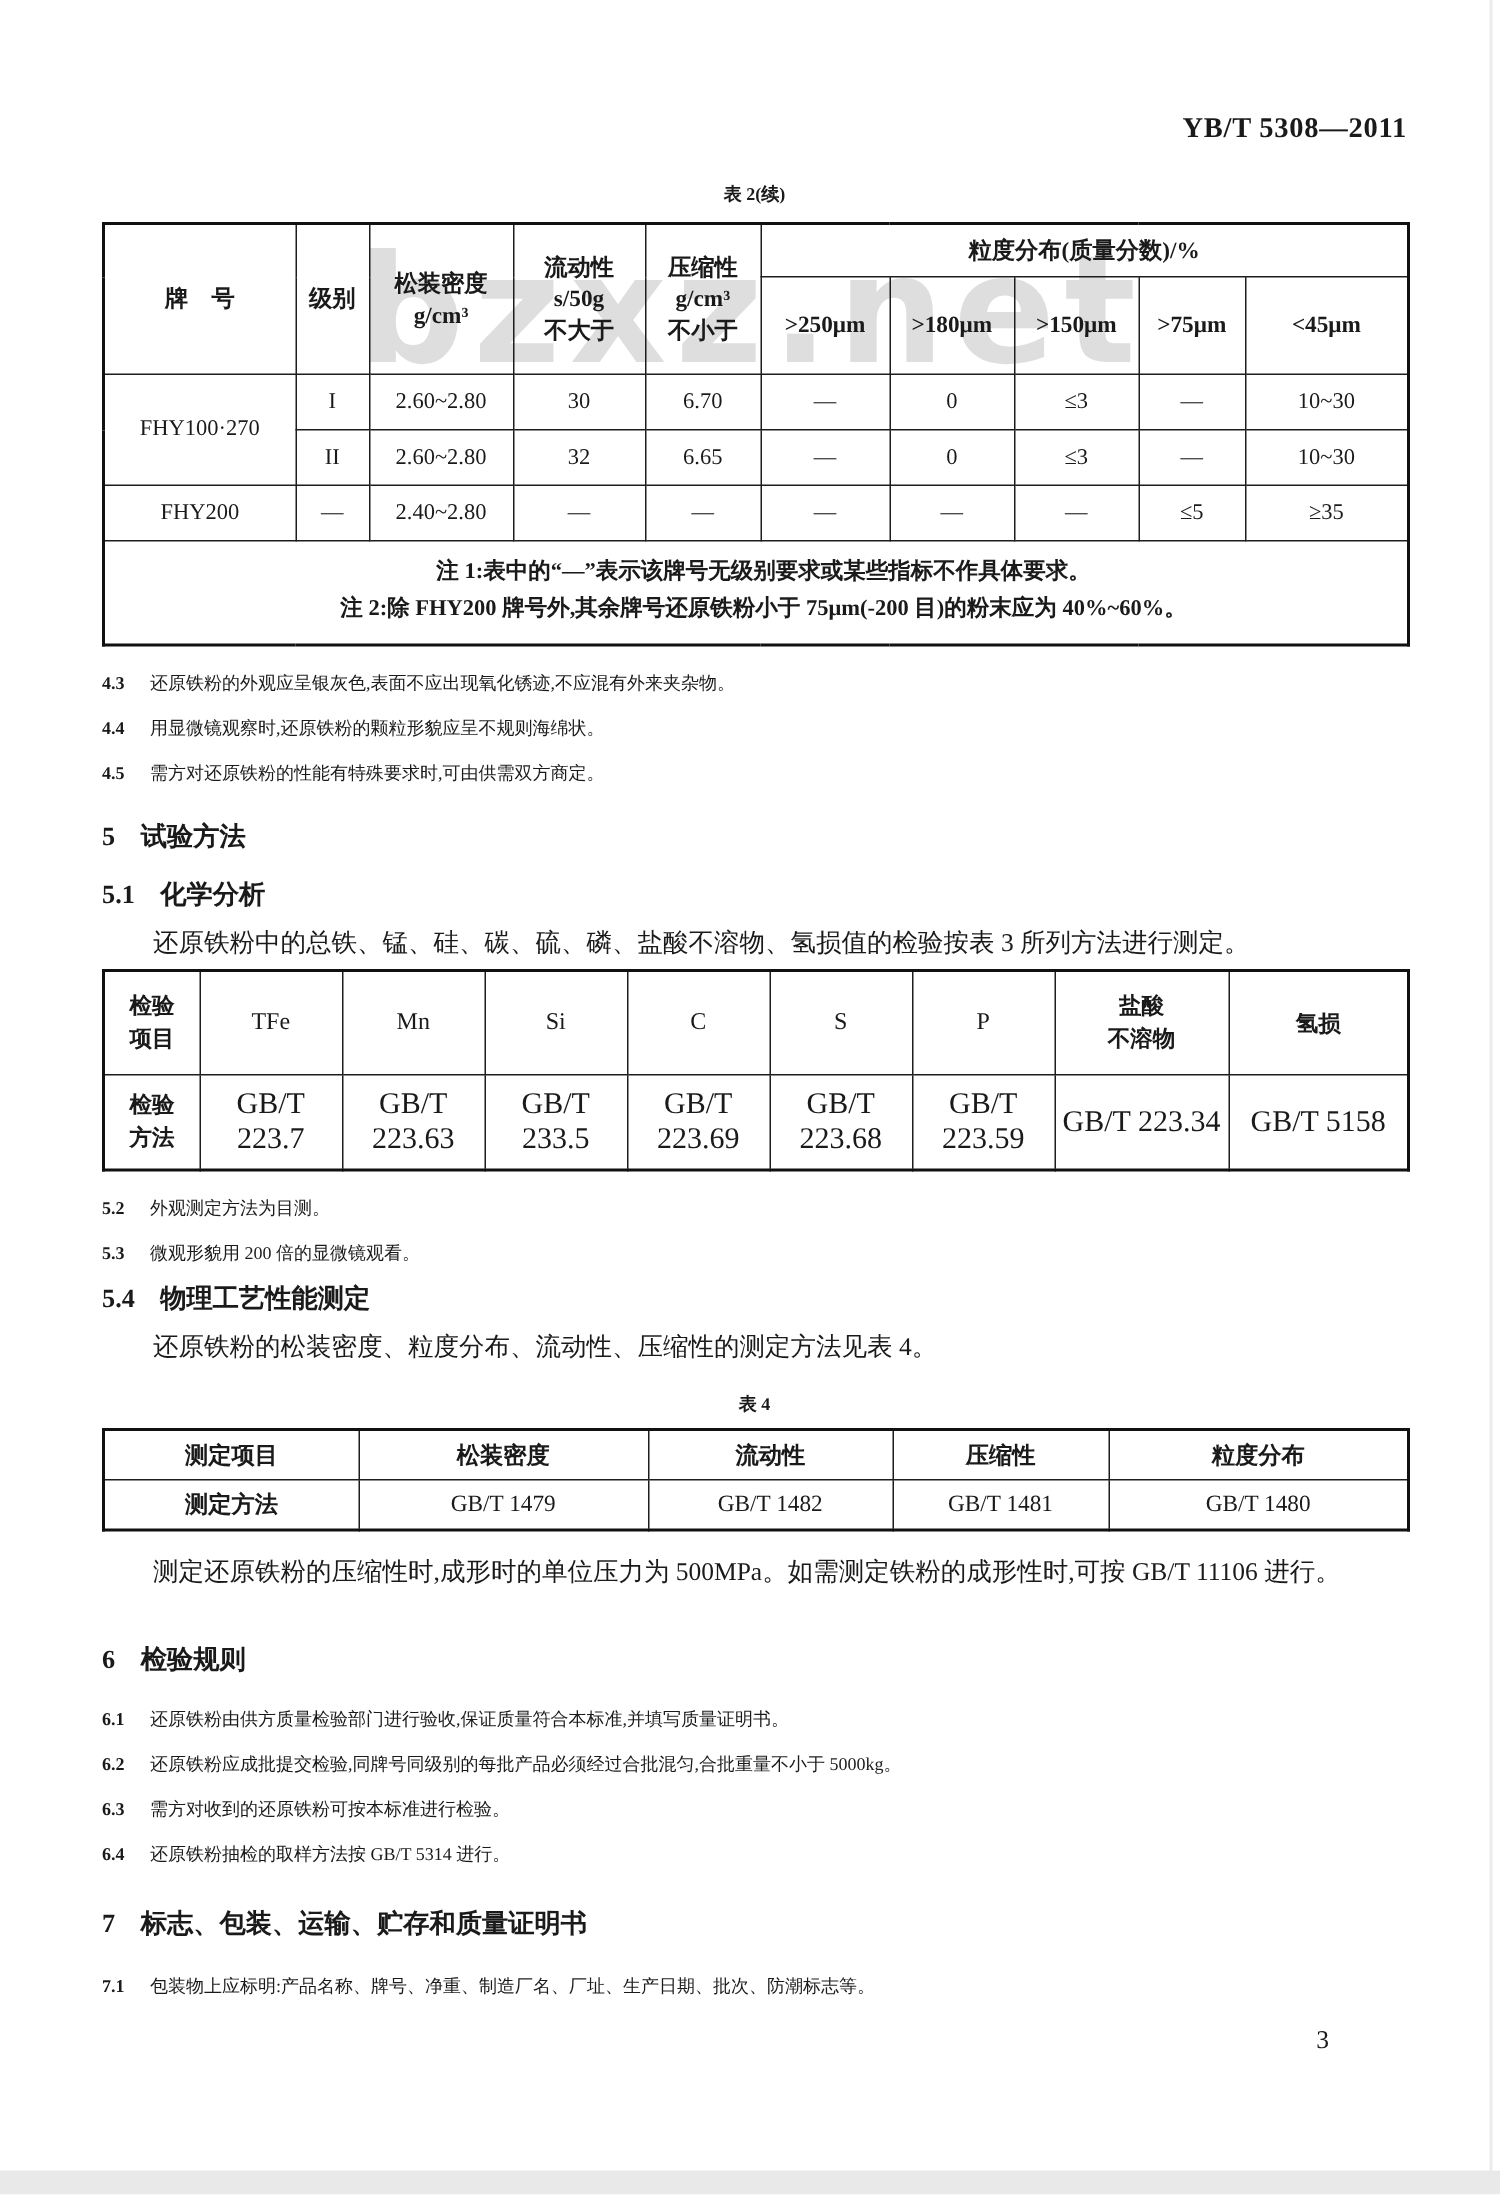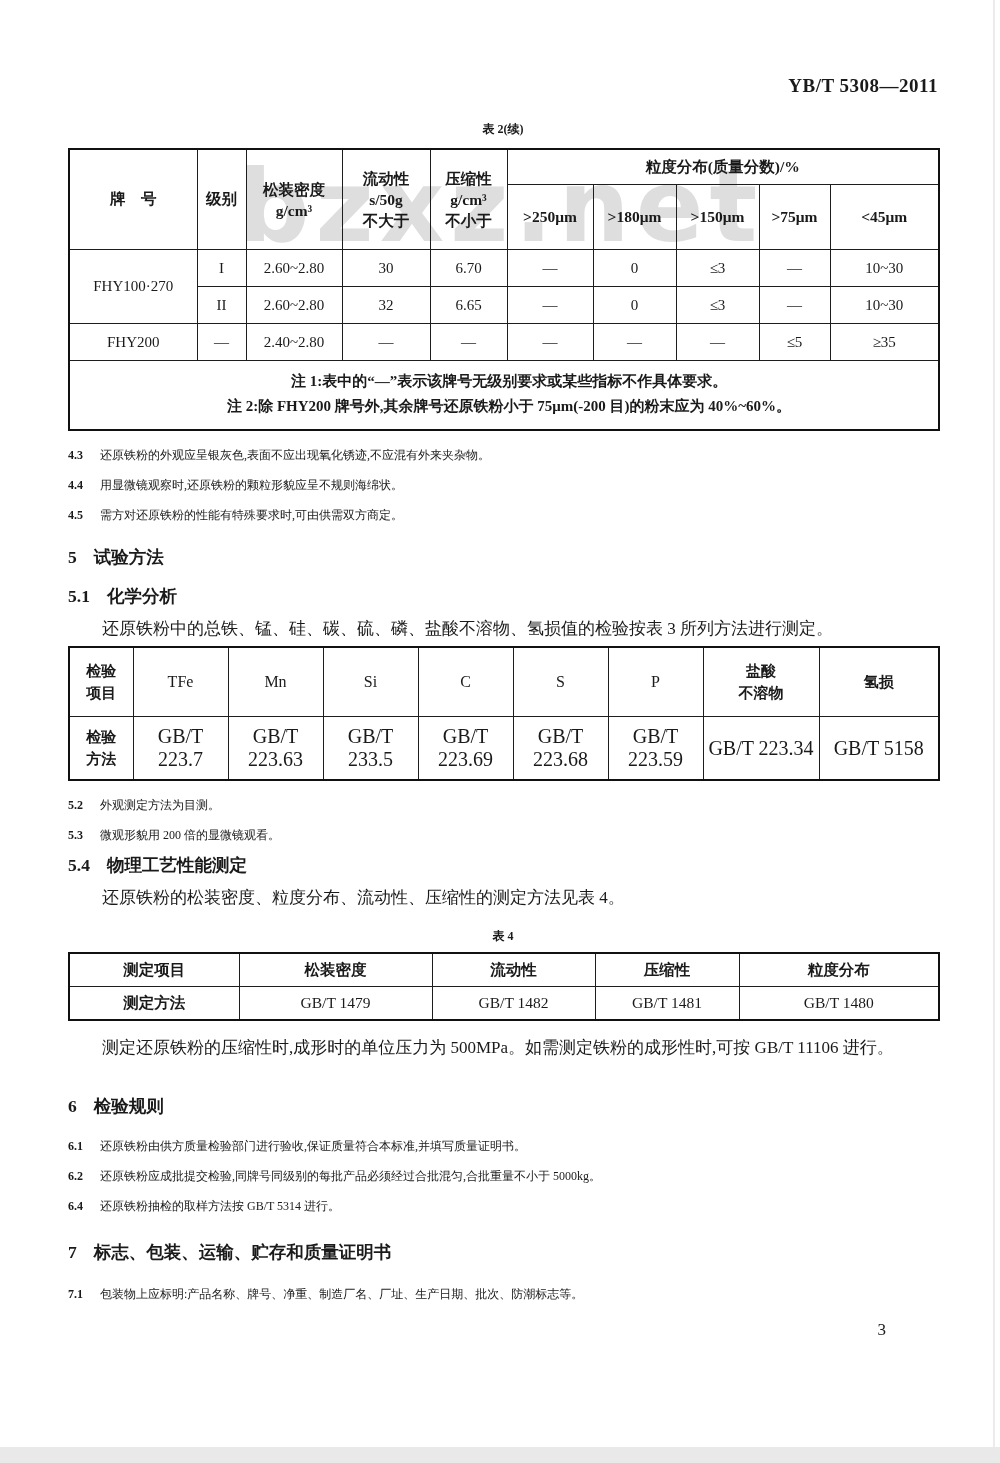--- a/index.html
+++ b/index.html
@@ -325,20 +325,23 @@
     <span class="hnum">6</span><span>检验规则</span>
   </div>
 
   <div class="clause h61">
     <span class="cnum">6.1</span><span class="ctext">还原铁粉由供方质量检验部门进行验收,保证质量符合本标准,并填写质量证明书。</span>
   </div>
   <div class="clause">
     <span class="cnum">6.2</span><span class="ctext">还原铁粉应成批提交检验,同牌号同级别的每批产品必须经过合批混匀,合批重量不小于 5000kg。</span>
   </div>
   <div class="clause">
+    <span class="cnum">6.3</span><span class="ctext">需方对收到的还原铁粉可按本标准进行检验。</span>
+  </div>
+  <div class="clause">
     <span class="cnum">6.4</span><span class="ctext">还原铁粉抽检的取样方法按 GB/T 5314 进行。</span>
   </div>
 
   <div class="heading h7">
     <span class="hnum">7</span><span>标志、包装、运输、贮存和质量证明书</span>
   </div>
 
   <div class="clause h71">
     <span class="cnum">7.1</span><span class="ctext">包装物上应标明:产品名称、牌号、净重、制造厂名、厂址、生产日期、批次、防潮标志等。</span>
   </div>

